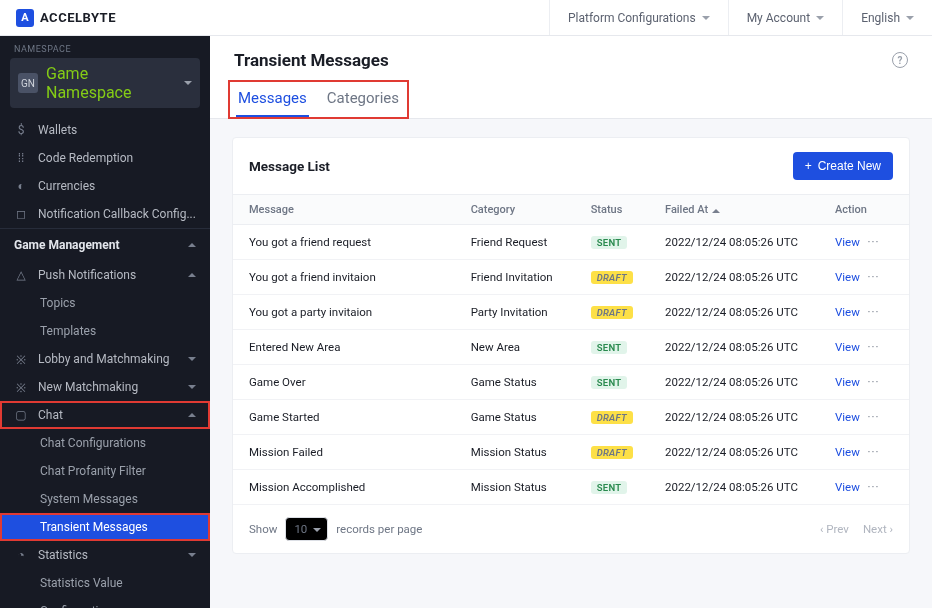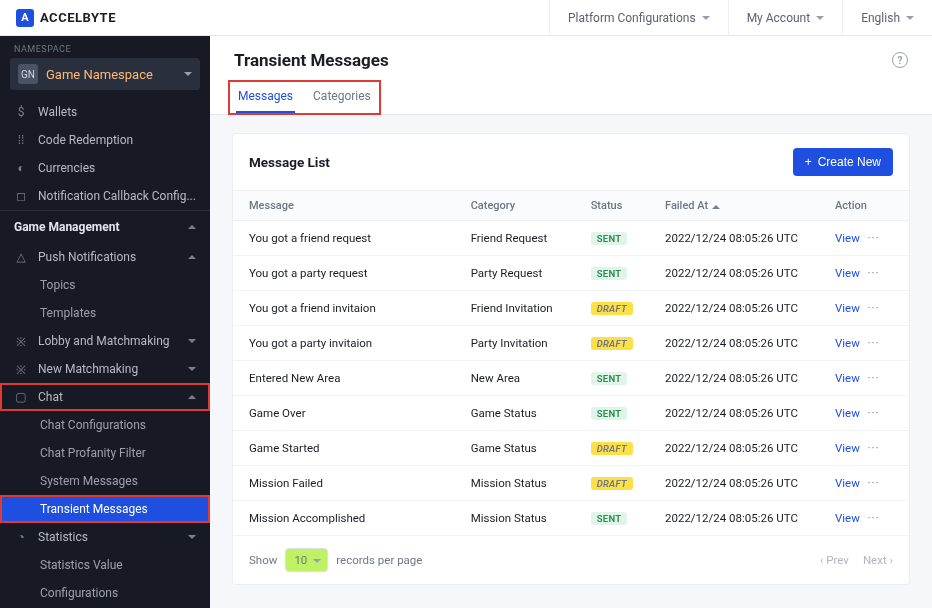--- a/index.html
+++ b/index.html
@@ -12,58 +12,58 @@
   .logo-text { font-weight: 700; font-size: 13px; letter-spacing: .5px; color: #1a1d26; }
   .topbar-spacer { flex: 1; }
   .topbar-item { display: flex; align-items: center; gap: 6px; padding: 0 18px; height: 100%; border-left: 1px solid #eceef2; color: #5c6270; font-size: 12px; cursor: pointer; }
   .chev-down { width: 0; height: 0; border-left: 4px solid transparent; border-right: 4px solid transparent; border-top: 4px solid #9aa0ab; }
   
   .body { flex: 1; display: flex; overflow: hidden; }
   .sidebar { width: 210px; background: #171a24; color: #b6bac3; display: flex; flex-direction: column; font-size: 12px; overflow: hidden; }
   .ns-label { font-size: 9px; letter-spacing: .5px; color: #6e7685; padding: 8px 14px 4px; }
   .ns-select { margin: 0 10px 8px; background: #2a2f3d; border-radius: 4px; display: flex; align-items: center; padding: 6px 8px; gap: 8px; cursor: pointer; }
   .ns-badge { width: 20px; height: 20px; border-radius: 3px; background: #4a5266; color: #d0d4dc; font-size: 10px; display: flex; align-items: center; justify-content: center; }
-  .ns-name { flex: 1; color: #fdba74; font-size: 13px; }
+  .ns-name { flex: 1; color: #84cc16; font-size: 16px; }
   .side-item { display: flex; align-items: center; gap: 10px; padding: 7px 14px; color: #b6bac3; cursor: pointer; position: relative; }
   .side-item.level2 { padding-left: 40px; color: #9aa0ab; }
   .side-item .lbl { flex: 1; white-space: nowrap; overflow: hidden; text-overflow: ellipsis; }
   .side-section { padding: 9px 14px; color: #e3e6ec; font-weight: 700; font-size: 12px; display: flex; align-items: center; border-top: 1px solid #272c3a; }
   .side-item.active { background: #1e4fe0; color: #fff; }
   .ico { width: 14px; height: 14px; display: inline-flex; align-items: center; justify-content: center; color: #787f8e; }
   .chev-up-s { width: 0; height: 0; border-left: 4px solid transparent; border-right: 4px solid transparent; border-bottom: 4px solid #787f8e; }
   .chev-down-s { width: 0; height: 0; border-left: 4px solid transparent; border-right: 4px solid transparent; border-top: 4px solid #787f8e; }
   .hi-red { position: relative; }
   .hi-red::after { content: ""; position: absolute; inset: 0; border: 2px solid #e03a33; pointer-events: none; }
   
   .main { flex: 1; background: #f6f7fa; overflow: auto; display: flex; flex-direction: column; }
   .page-head { padding: 14px 24px 0; background: #fff; border-bottom: 1px solid #e6e8ed; }
   .page-title { font-size: 17px; font-weight: 700; color: #1a1d26; margin-bottom: 10px; display: flex; align-items: center; }
   .page-title .sp { flex: 1; }
   .help-circ { width: 16px; height: 16px; border: 1.5px solid #9aa0ab; border-radius: 50%; display: flex; align-items: center; justify-content: center; font-size: 10px; color: #9aa0ab; cursor: pointer; }
   .tabs { display: flex; gap: 16px; }
-  .tab { padding: 5px 2px 8px; font-size: 12px; color: #6e7685; cursor: pointer; border-bottom: 2px solid transparent; }
+  .tab { padding: 5px 2px 8px; font-size: 15px; color: #6e7685; cursor: pointer; border-bottom: 2px solid transparent; }
   .tab.active { color: #1e4fe0; border-bottom-color: #1e4fe0; }
   .tabs-hi { border: 2px solid #e03a33; padding: 2px 6px 0; margin-left: -6px; margin-bottom: -1px; display: inline-flex; gap: 16px; }
   .content-pad { padding: 18px 22px; }
   .card { background: #fff; border: 1px solid #eceef2; border-radius: 4px; }
   .card-head { display: flex; align-items: center; padding: 14px 16px; }
   .card-title { font-size: 13.5px; font-weight: 700; }
   .btn-primary { background: #1e4fe0; color: #fff; border: none; border-radius: 4px; padding: 7px 12px; font-size: 12px; display: flex; align-items: center; gap: 6px; cursor: pointer; }
   table { width: 100%; border-collapse: collapse; }
   thead th { text-align: left; font-size: 11px; color: #6e7685; font-weight: 500; padding: 8px 16px; background: #fafbfc; border-top: 1px solid #eceef2; border-bottom: 1px solid #eceef2; }
   tbody td { font-size: 11.5px; color: #1a1d26; padding: 10px 16px; border-bottom: 1px solid #f1f2f5; }
   tbody tr:last-child td { border-bottom: none; }
   .badge { display: inline-block; padding: 1px 6px; border-radius: 3px; font-size: 9.5px; font-weight: 600; letter-spacing: .3px; }
   .badge.sent { background: #e1f4ea; color: #2a8a4f; }
   .badge.draft { background: #fde047; color: #6e7685; font-style: italic; }
   .link { color: #1e4fe0; cursor: pointer; font-size: 11.5px; }
   .dots { color: #6e7685; cursor: pointer; letter-spacing: 1px; padding: 0 2px; }
   .sort-arr { display: inline-block; margin-left: 4px; }
   .card-foot { display: flex; align-items: center; padding: 12px 16px; gap: 8px; color: #6e7685; font-size: 11.5px; border-top: 1px solid #f1f2f5; }
-  .sel { border: 1px solid #dcdfe5; border-radius: 4px; padding: 4px 20px 4px 8px; position: relative; background: #bef264; cursor: pointer; }
+  .sel { border: 1px solid #dcdfe5; border-radius: 4px; padding: 4px 20px 4px 8px; position: relative; background: #000000; cursor: pointer; }
   .sel::after { content: ""; position: absolute; right: 6px; top: 50%; margin-top: -1px; width: 0; height: 0; border-left: 4px solid transparent; border-right: 4px solid transparent; border-top: 4px solid #9aa0ab; }
   .pager { margin-left: auto; display: flex; gap: 14px; color: #b0b5bf; font-size: 11.5px; }
   .pager span { cursor: pointer; }
   .col-act { width: 90px; }
   .col-created { width: 170px; }
   .col-status { width: 70px; }
   .col-cat { width: 120px; }
 </style>
 </head>
 <body>
@@ -215,27 +215,20 @@
             </thead>
             <tbody id="rows">
                 <tr>
                   <td>You got a friend request</td>
                   <td>Friend Request</td>
                   <td><span class="badge sent">SENT</span></td>
                   <td>2022/12/24 08:05:26 UTC</td>
                   <td><span class="link">View</span>&nbsp;&nbsp;<span class="dots">···</span></td>
                 </tr>
                 <tr>
-                  <td>You got a party request</td>
-                  <td>Party Request</td>
-                  <td><span class="badge sent">SENT</span></td>
-                  <td>2022/12/24 08:05:26 UTC</td>
-                  <td><span class="link">View</span>&nbsp;&nbsp;<span class="dots">···</span></td>
-                </tr>
-                <tr>
                   <td>You got a friend invitaion</td>
                   <td>Friend Invitation</td>
                   <td><span class="badge draft">DRAFT</span></td>
                   <td>2022/12/24 08:05:26 UTC</td>
                   <td><span class="link">View</span>&nbsp;&nbsp;<span class="dots">···</span></td>
                 </tr>
                 <tr>
                   <td>You got a party invitaion</td>
                   <td>Party Invitation</td>
                   <td><span class="badge draft">DRAFT</span></td>

